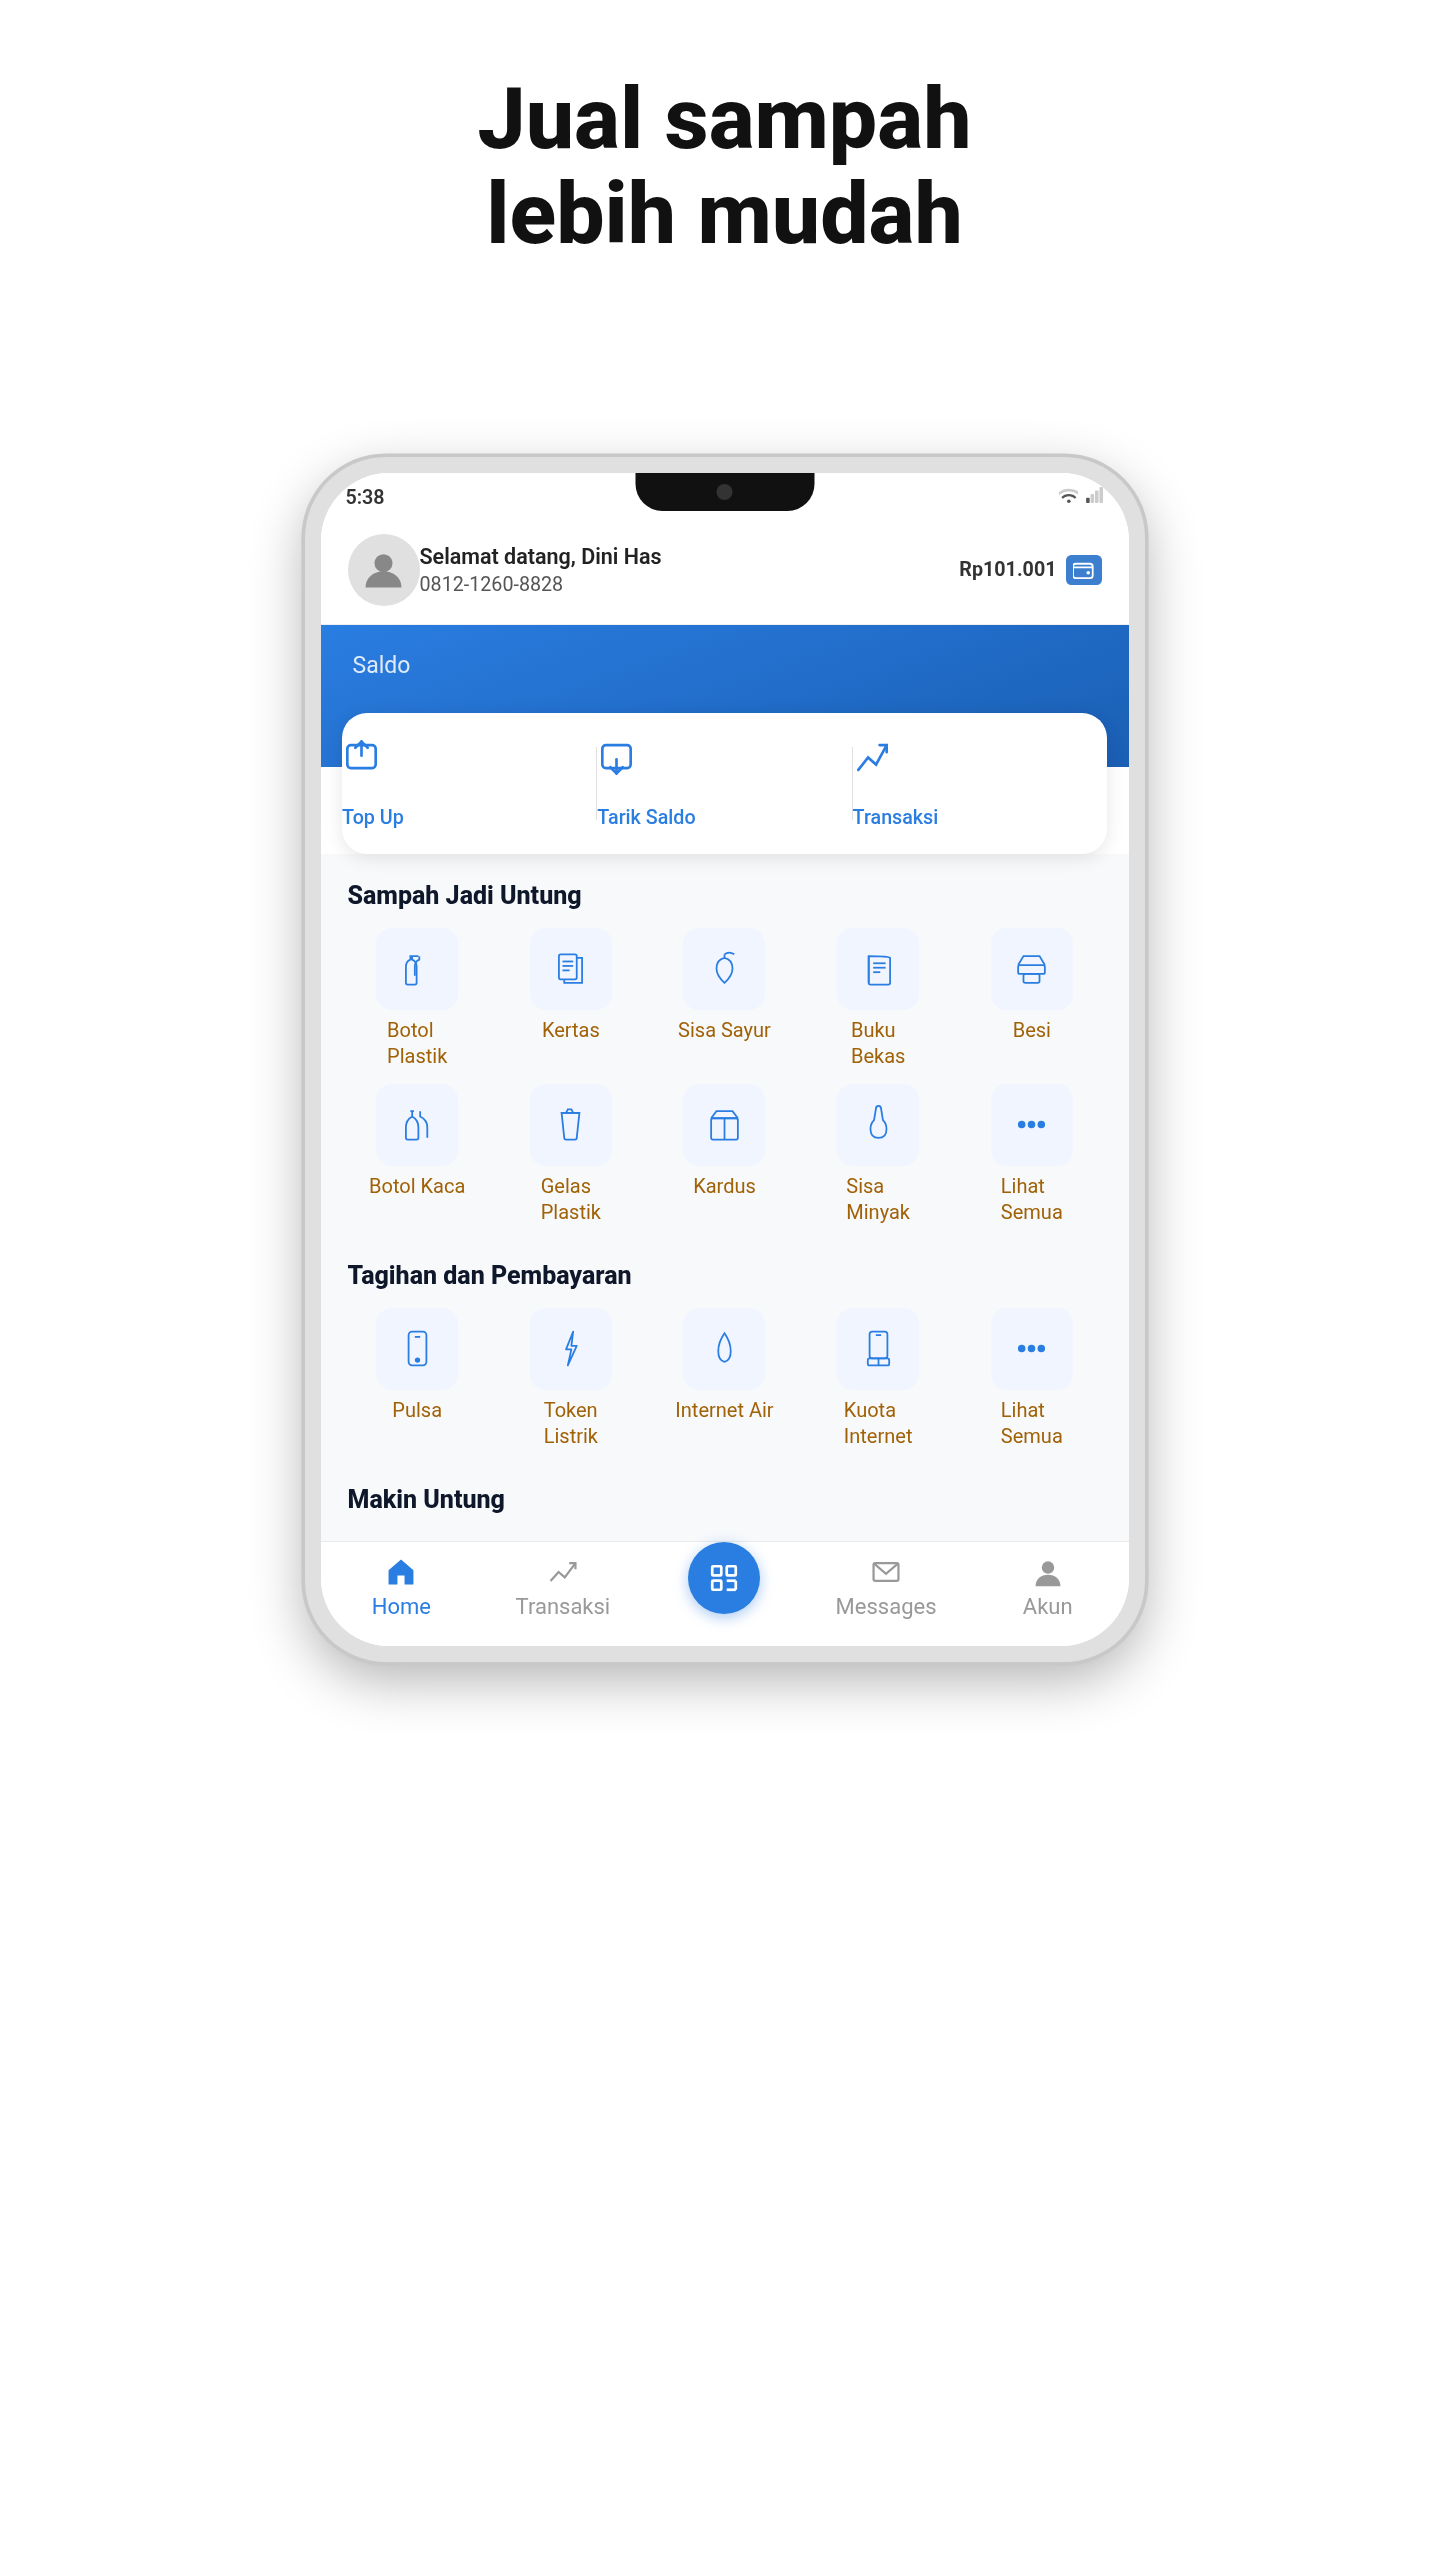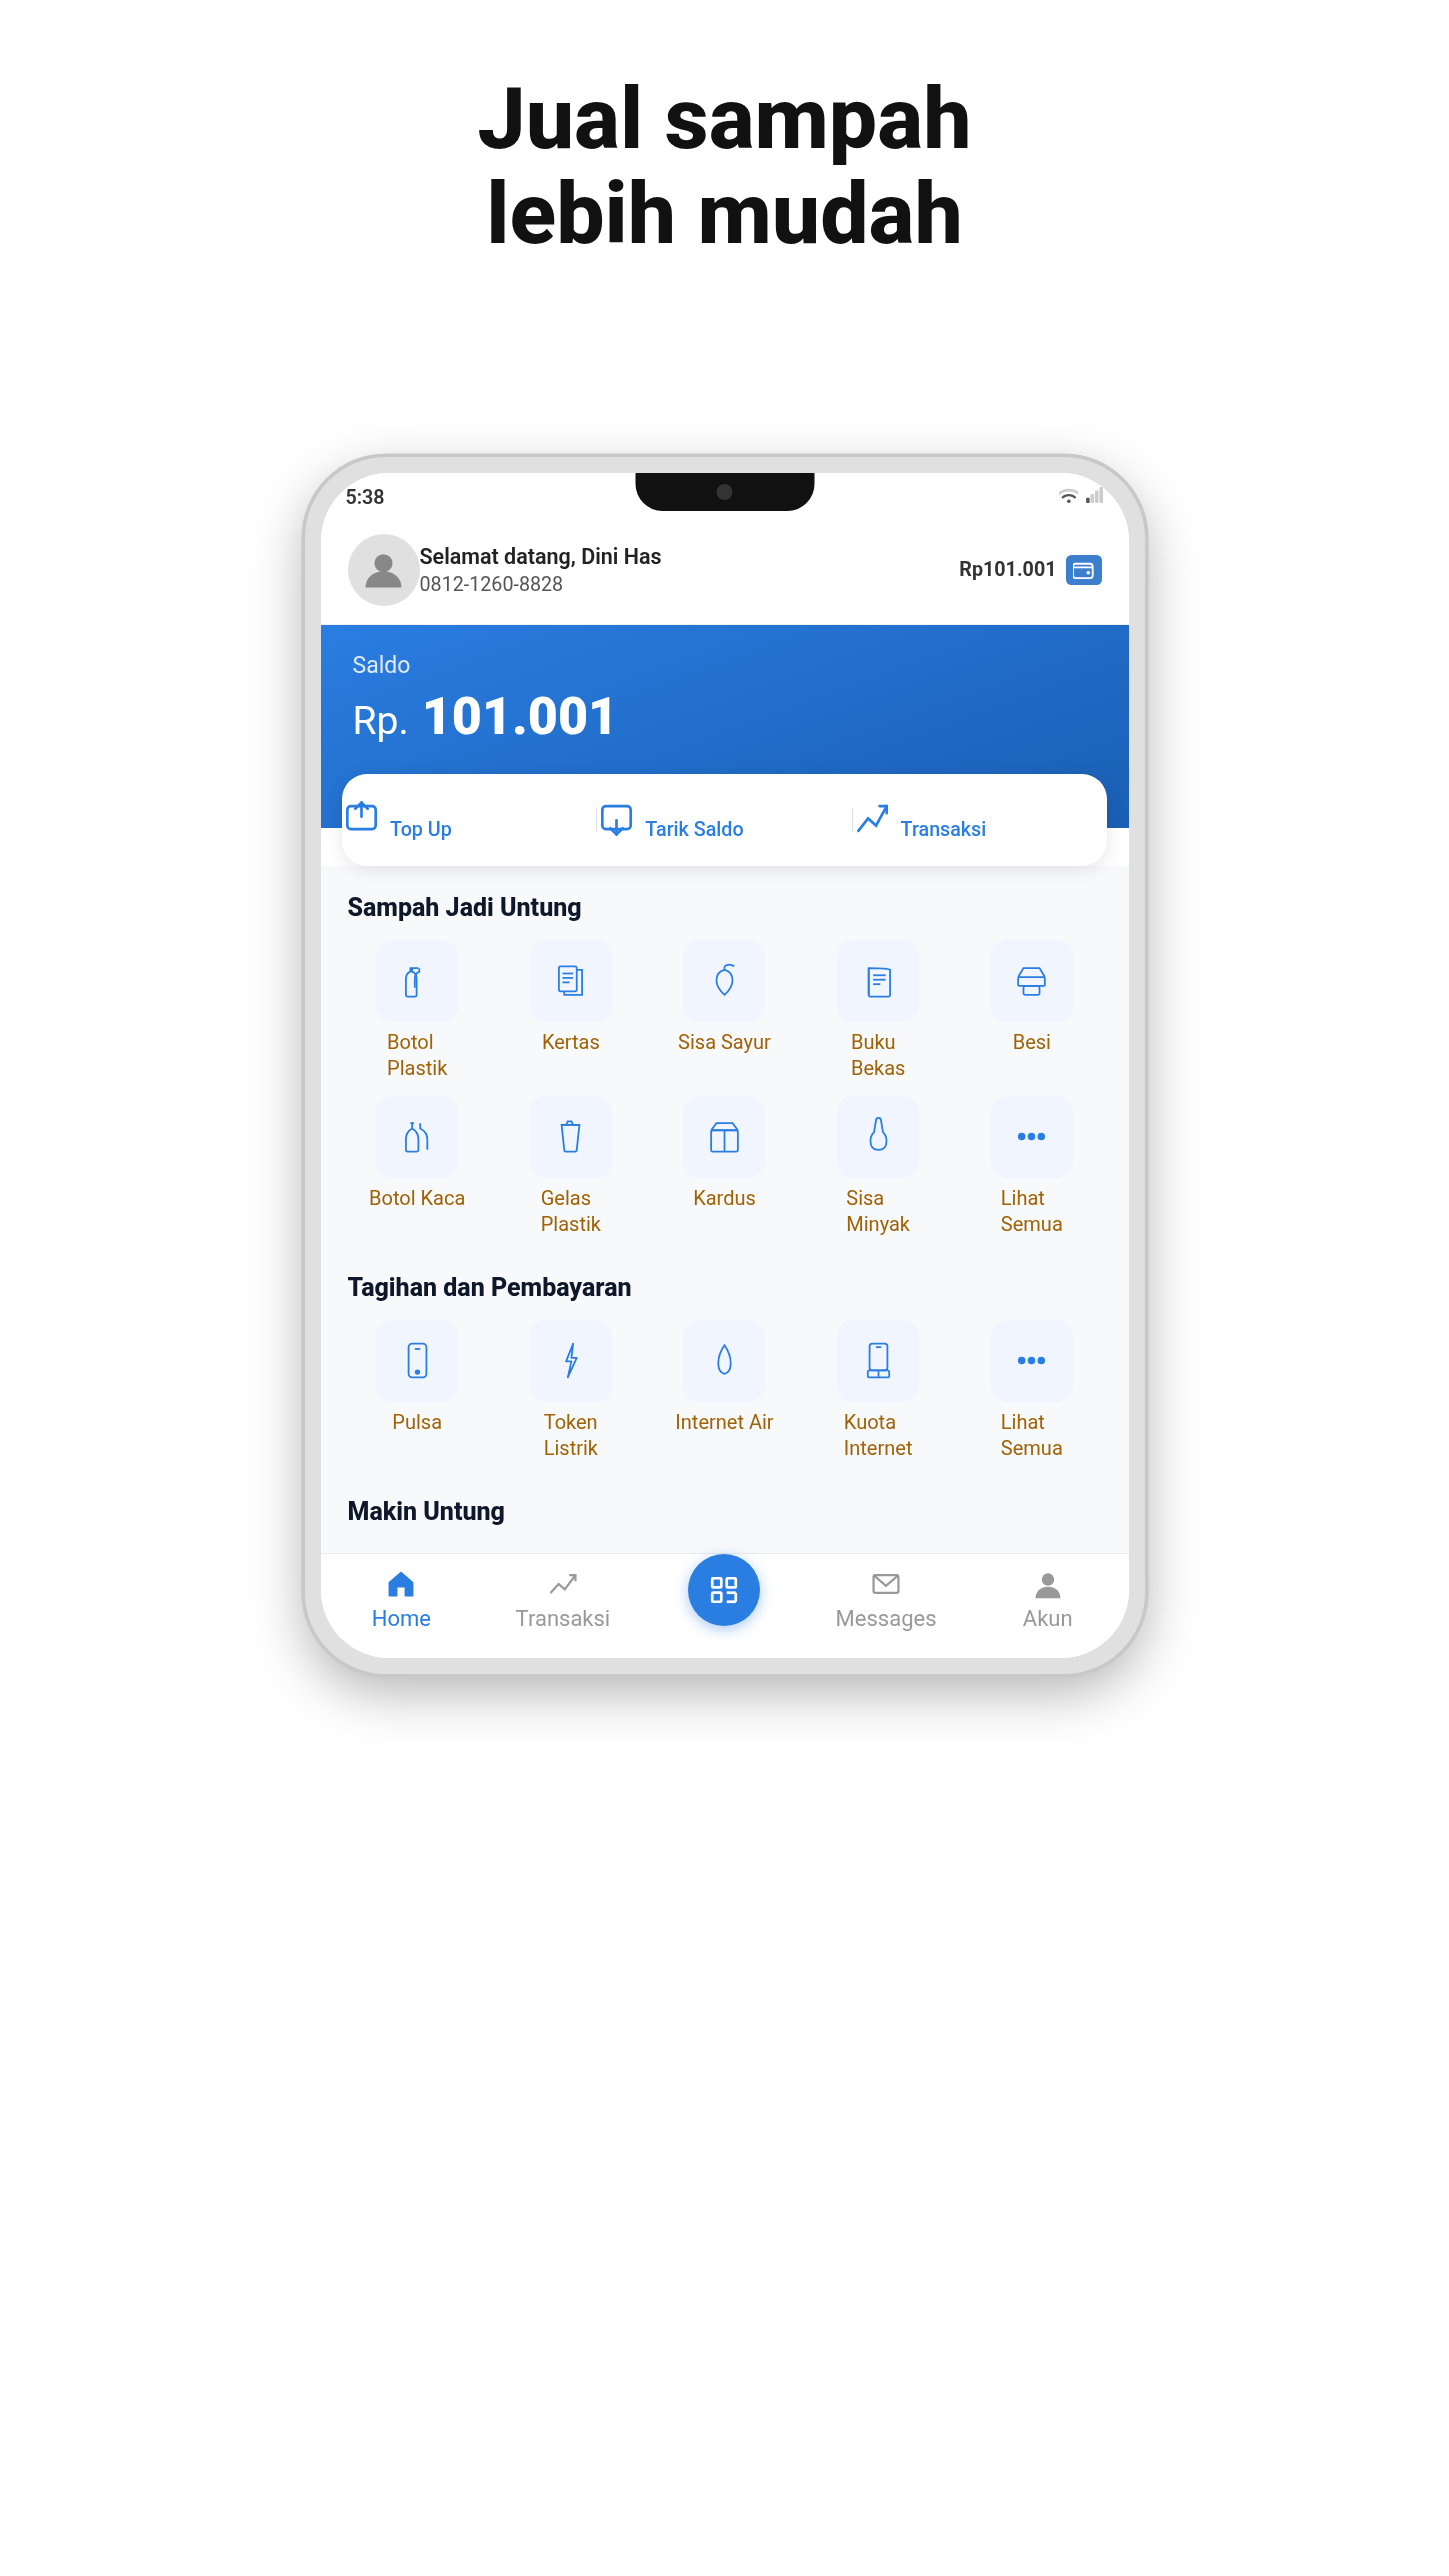--- a/index.html
+++ b/index.html
@@ -184,22 +184,23 @@
       display: flex;
       justify-content: space-around;
       box-shadow: 0 3.6px 18px rgba(0,0,0,0.1);
       position: relative;
       z-index: 2;
       margin-top: -54px;
     }
 
     .action-btn {
       display: flex;
-      align-items: flex-end;
-      gap: 9px;
+      flex-direction: column;
+      align-items: flex-start;
+      gap: 26px;
       flex: 1;
     }
 
     .action-btn-icon {
       color: #2a7de1;
     }
 
     .action-btn-icon svg {
       width: 39px;
       height: 39px;
@@ -374,24 +375,20 @@
             <rect x="0" y="3" width="22" height="16" rx="3" stroke="white" stroke-width="2"></rect>
             <path d="M0 7h22" stroke="white" stroke-width="2"></path>
             <circle cx="17" cy="13" r="2" fill="white"></circle>
           </svg>
         </div>
       </div>
     </div>
 
     <div class="saldo-section">
       <div class="saldo-label">Saldo</div>
-      <div class="saldo-amount">
-        <span>Rp.</span>
-        <strong>101.001</strong>
-      </div>
     </div>
 
     <div class="action-card">
 
       <div class="action-btn">
         <div class="action-btn-icon">
           <svg viewBox="0 0 44 44" fill="none" stroke="#2a7de1" stroke-width="3" stroke-linecap="round">
             <rect x="6" y="8" width="32" height="26" rx="4" stroke="#2a7de1"></rect>
             <line x1="22" y1="4" x2="22" y2="20"></line>
             <polyline points="15,11 22,4 29,11"></polyline>

